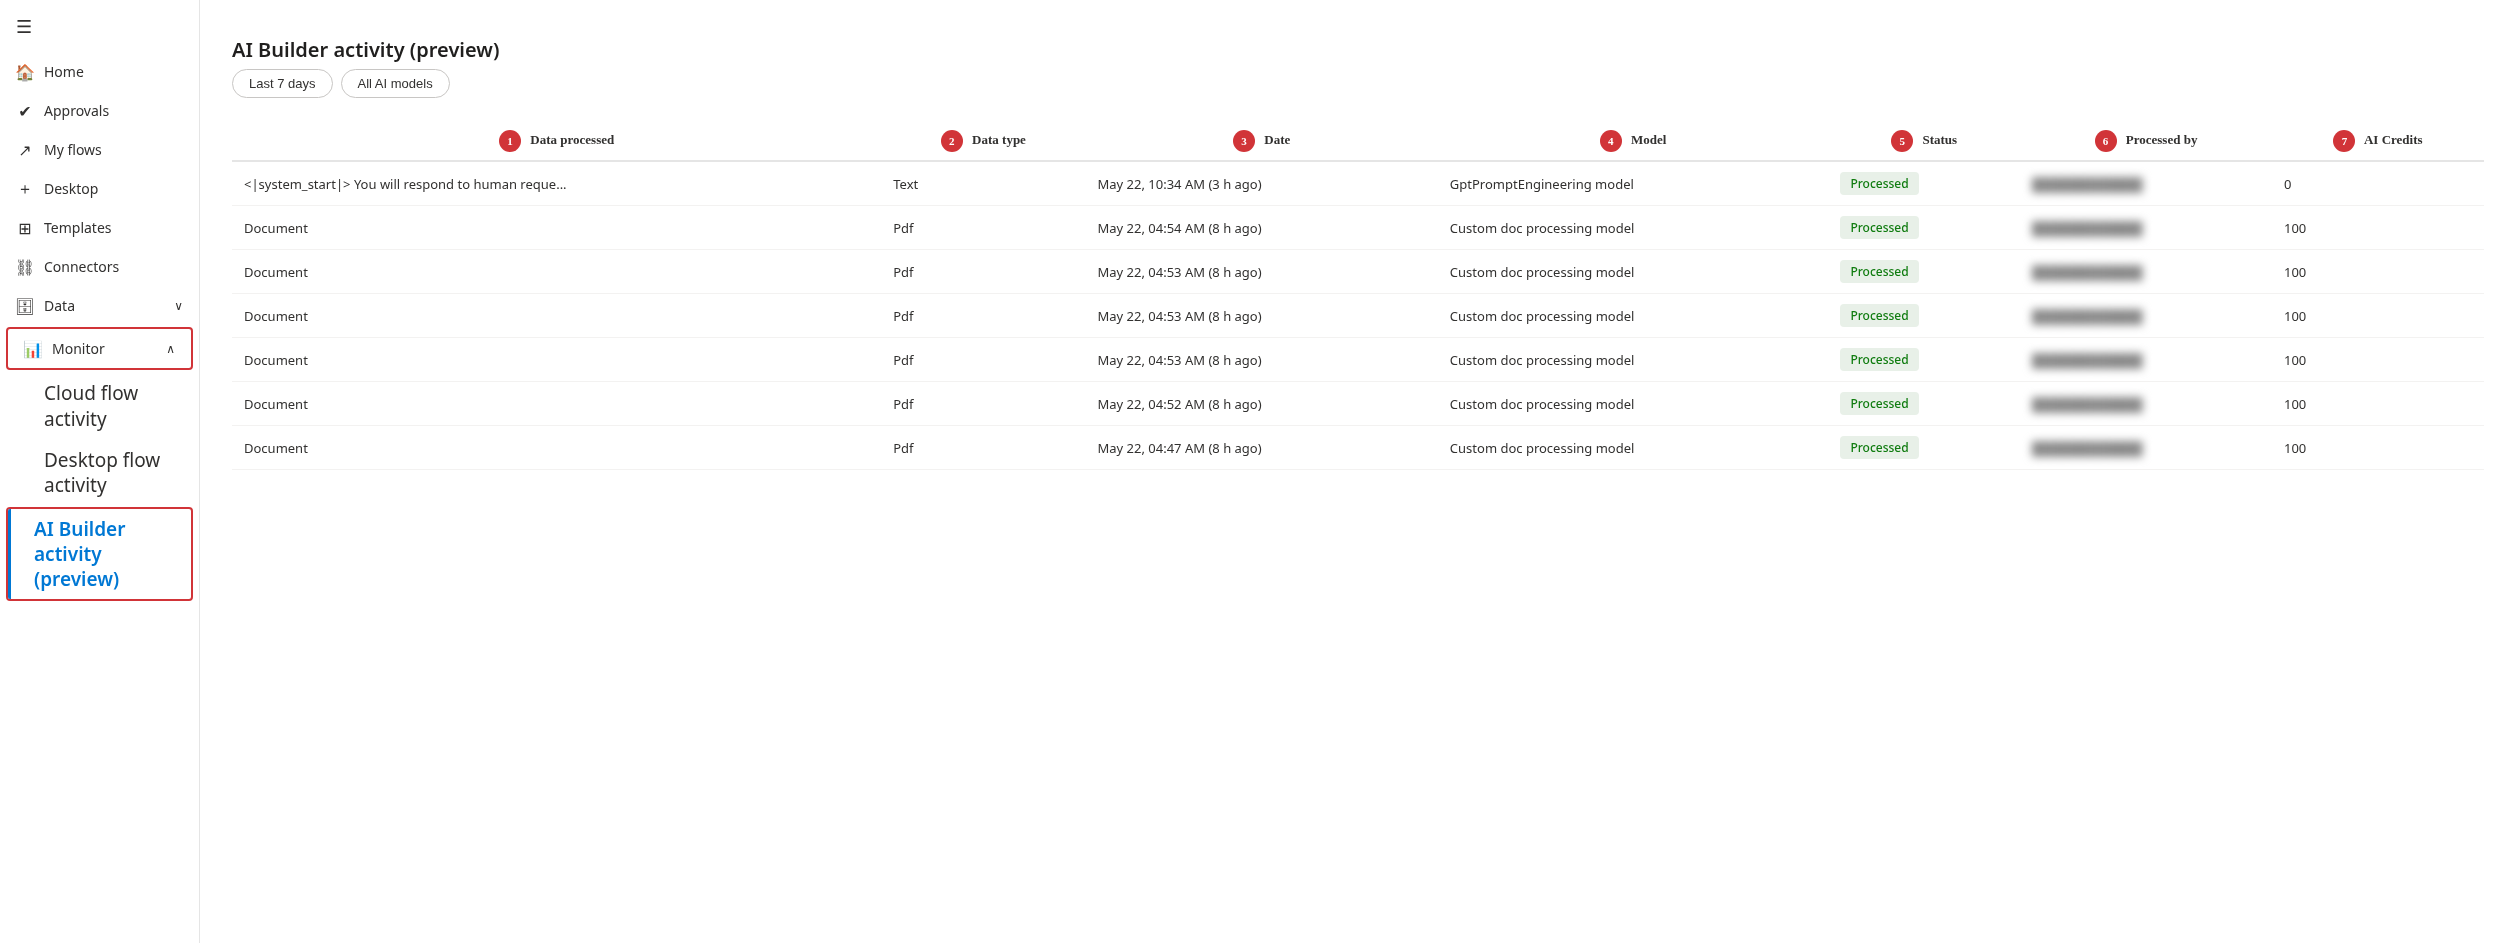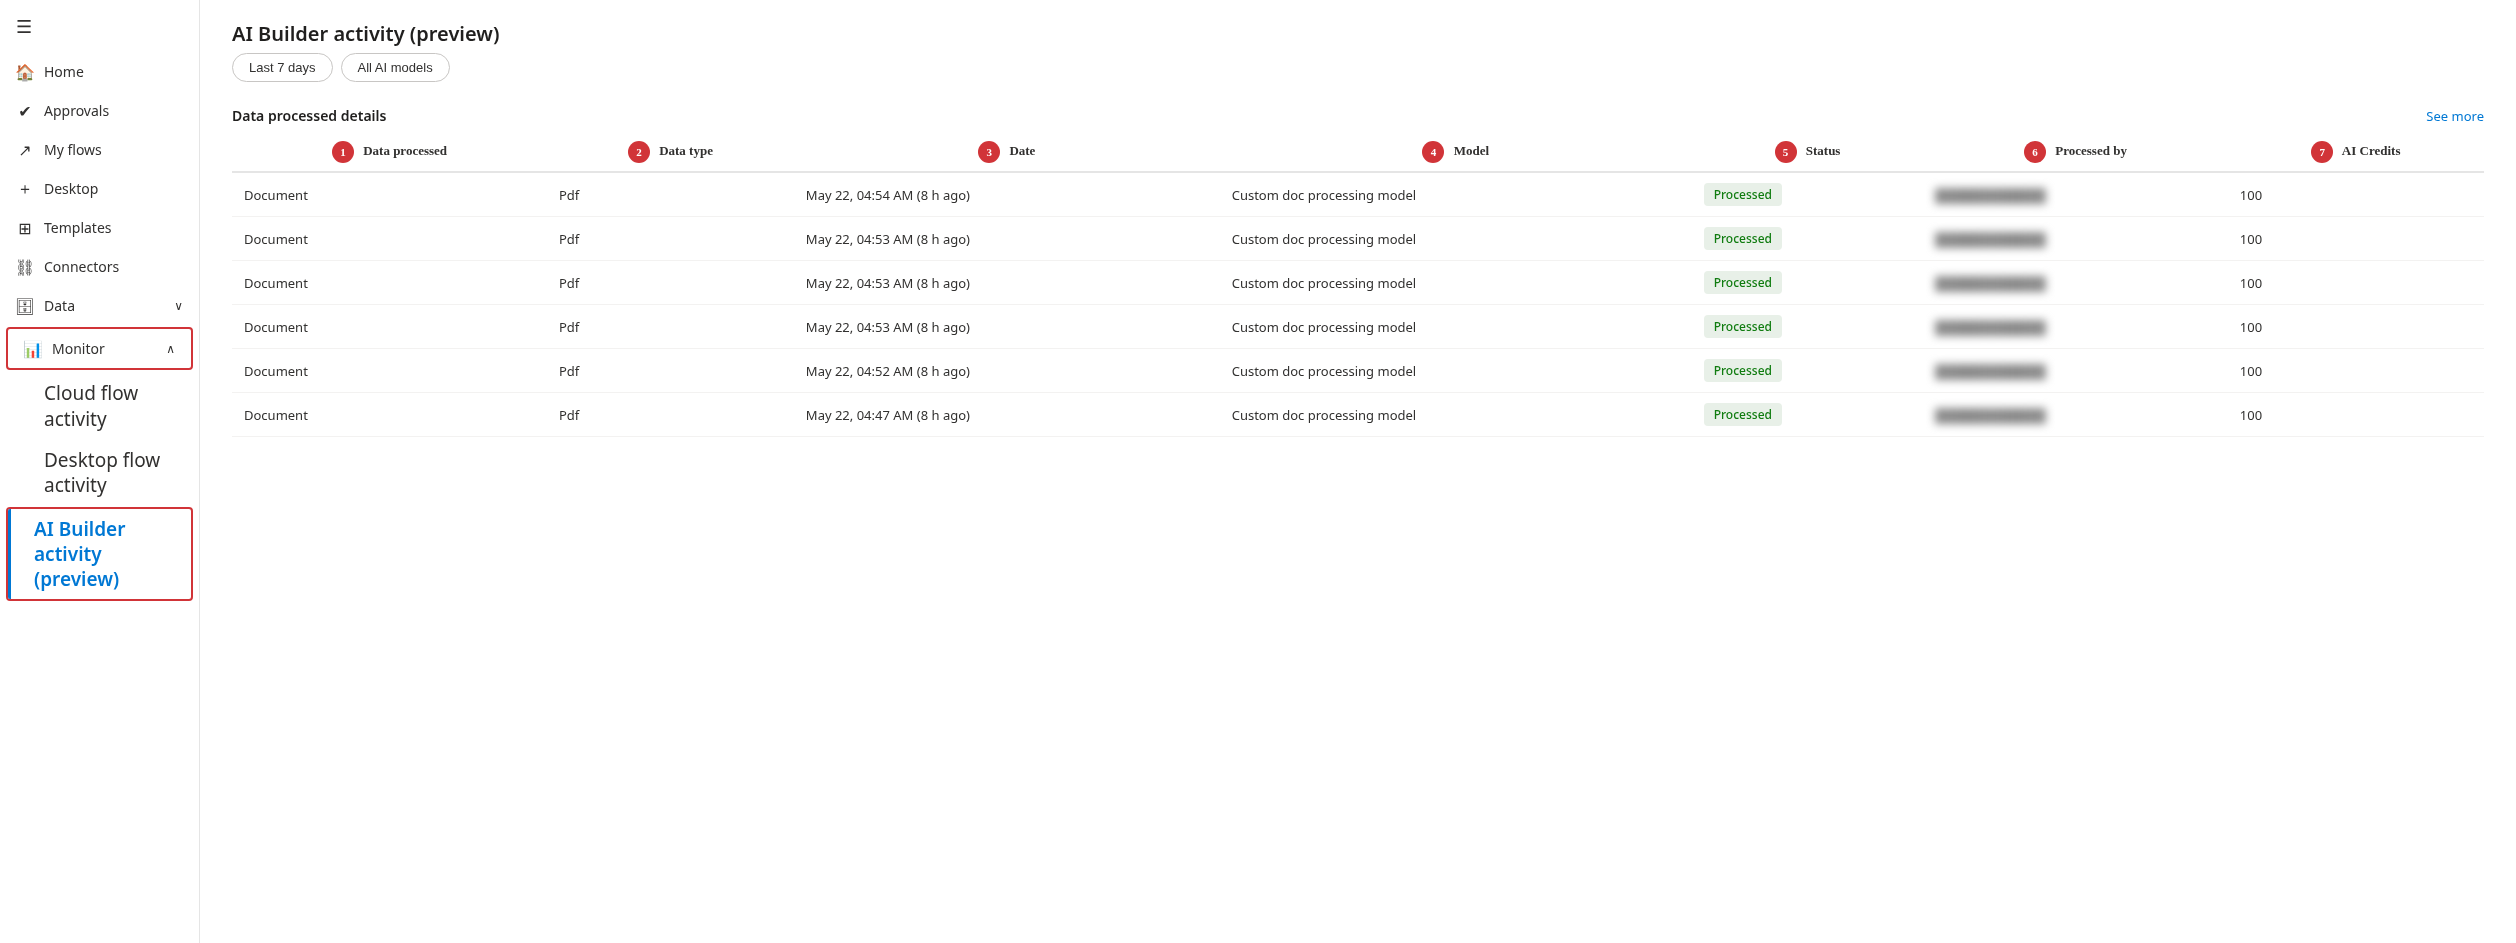--- a/index.html
+++ b/index.html
@@ -49,21 +49,21 @@
     }
 
     
     .sidebar::-webkit-scrollbar { width: 6px; }
     .sidebar::-webkit-scrollbar-thumb { background: #c8c6c4; border-radius: 3px; }
 
     
     .main {
       flex: 1;
       overflow-y: auto;
-      padding: 20px 32px;
+      padding: 36px 32px;
     }
 
     .page-title {
       font-size: 20px;
       font-weight: 600;
       margin-bottom: 6px;
     }
     .page-subtitle {
       font-size: 13px;
       color: #605e5c;
@@ -202,24 +202,20 @@
 
 <main class="main">
 
   <h1 class="page-title">AI Builder activity (preview)</h1>
 
   <div class="filter-bar">
     <button class="filter-btn">Last 7 days</button>
     <button class="filter-btn">All AI models</button>
   </div>
 
-  <div class="section-header">
-    <span class="section-title">Data processed details</span>
-    <a href="#" class="see-more">See more</a>
-  </div>
 
   <div class="table-wrapper">
     <table>
       <thead>
         <tr>
           <th>
             <span class="col-num">1</span>
             <span>Data processed</span>
           </th>
           <th>
@@ -242,20 +238,29 @@
             <span class="col-num">6</span>
             <span>Processed by</span>
           </th>
           <th>
             <span class="col-num">7</span>
             <span>AI Credits</span>
           </th>
         </tr>
       </thead>
       <tbody id="table-body">
+      <tr>
+            <td class="col-data-processed">&lt;|system_start|&gt; You will respond to human reque...</td>
+            <td>Text</td>
+            <td>May 22, 10:34 AM (3 h ago)</td>
+            <td>GptPromptEngineering model</td>
+            <td><span class="status-badge">Processed</span></td>
+            <td class="blurred">████████████</td>
+            <td>0</td>
+          </tr>
           <tr>
             <td class="col-data-processed">Document</td>
             <td>Pdf</td>
             <td>May 22, 04:54 AM (8 h ago)</td>
             <td>Custom doc processing model</td>
             <td><span class="status-badge">Processed</span></td>
             <td class="blurred">████████████</td>
             <td>100</td>
           </tr>
           <tr>

